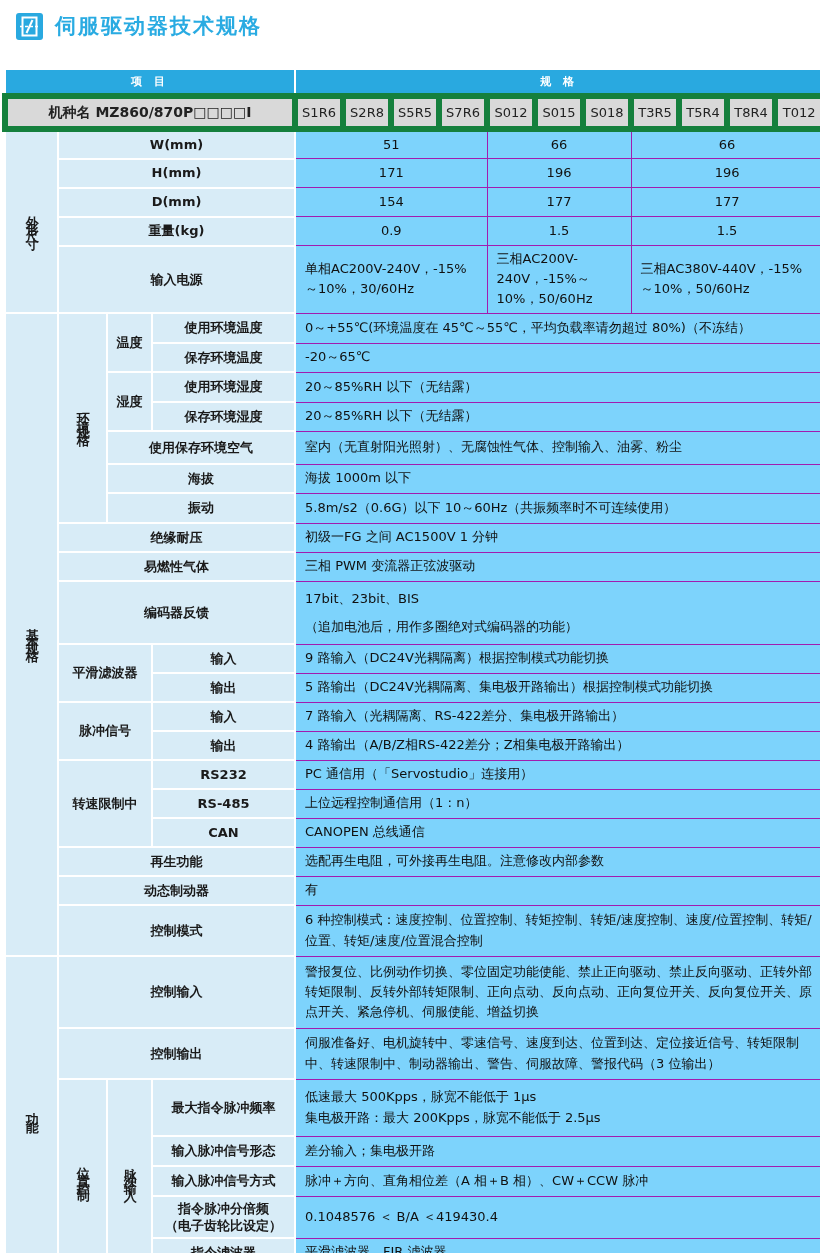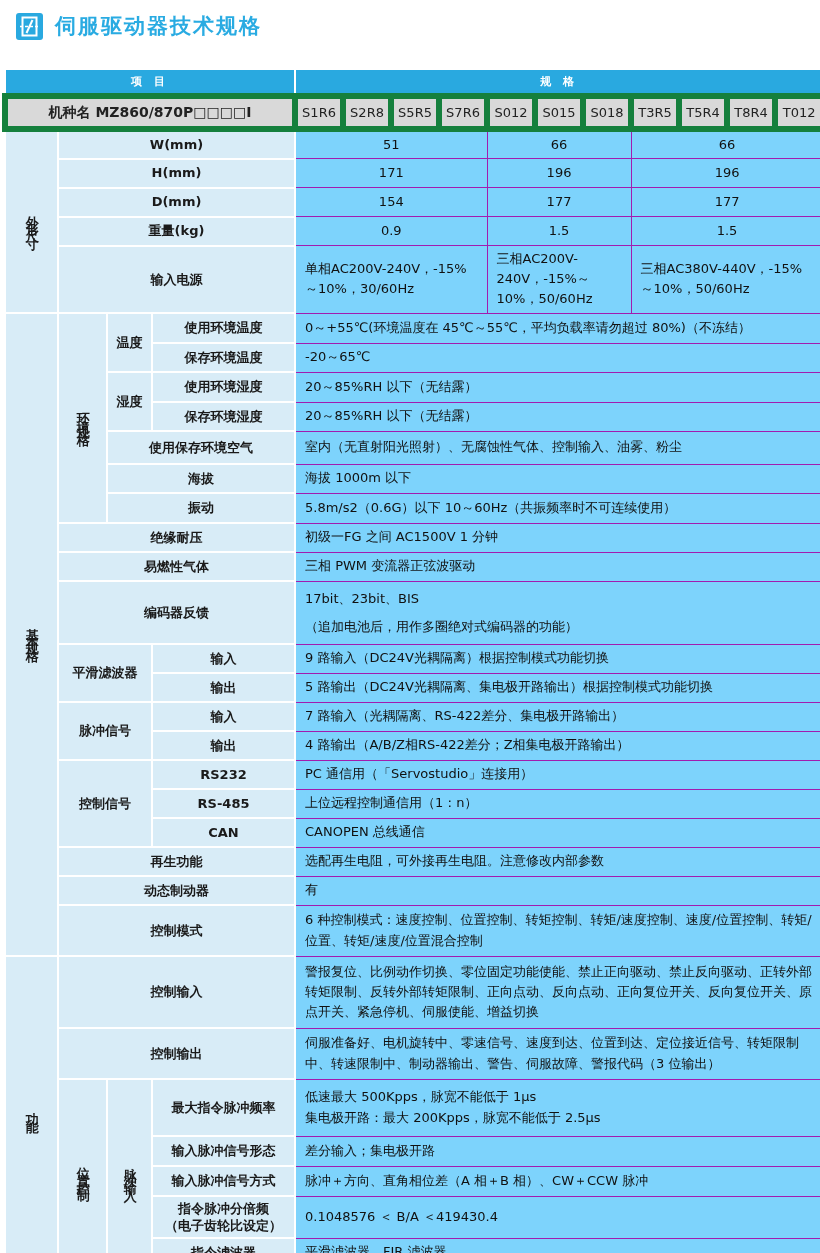--- a/index.html
+++ b/index.html
@@ -184,21 +184,21 @@
     <td class="lbl" colspan="2" rowspan="2">脉冲信号</td>
     <td class="lbl">输入</td>
     <td class="val" colspan="11">7 路输入（光耦隔离、RS-422差分、集电极开路输出）</td>
   </tr>
   <tr style="height:29px">
     <td class="lbl">输出</td>
     <td class="val" colspan="11">4 路输出（A/B/Z相RS-422差分；Z相集电极开路输出）</td>
   </tr>
 
   <tr style="height:29px">
-    <td class="lbl" colspan="2" rowspan="3">控制信号</td>
+    <td class="lbl" colspan="2" rowspan="3">转速限制中</td>
     <td class="lbl">RS232</td>
     <td class="val" colspan="11">PC 通信用（「Servostudio」连接用）</td>
   </tr>
   <tr style="height:29px">
     <td class="lbl">RS-485</td>
     <td class="val" colspan="11">上位远程控制通信用（1：n）</td>
   </tr>
   <tr style="height:29px">
     <td class="lbl">CAN</td>
     <td class="val" colspan="11">CANOPEN 总线通信</td>

